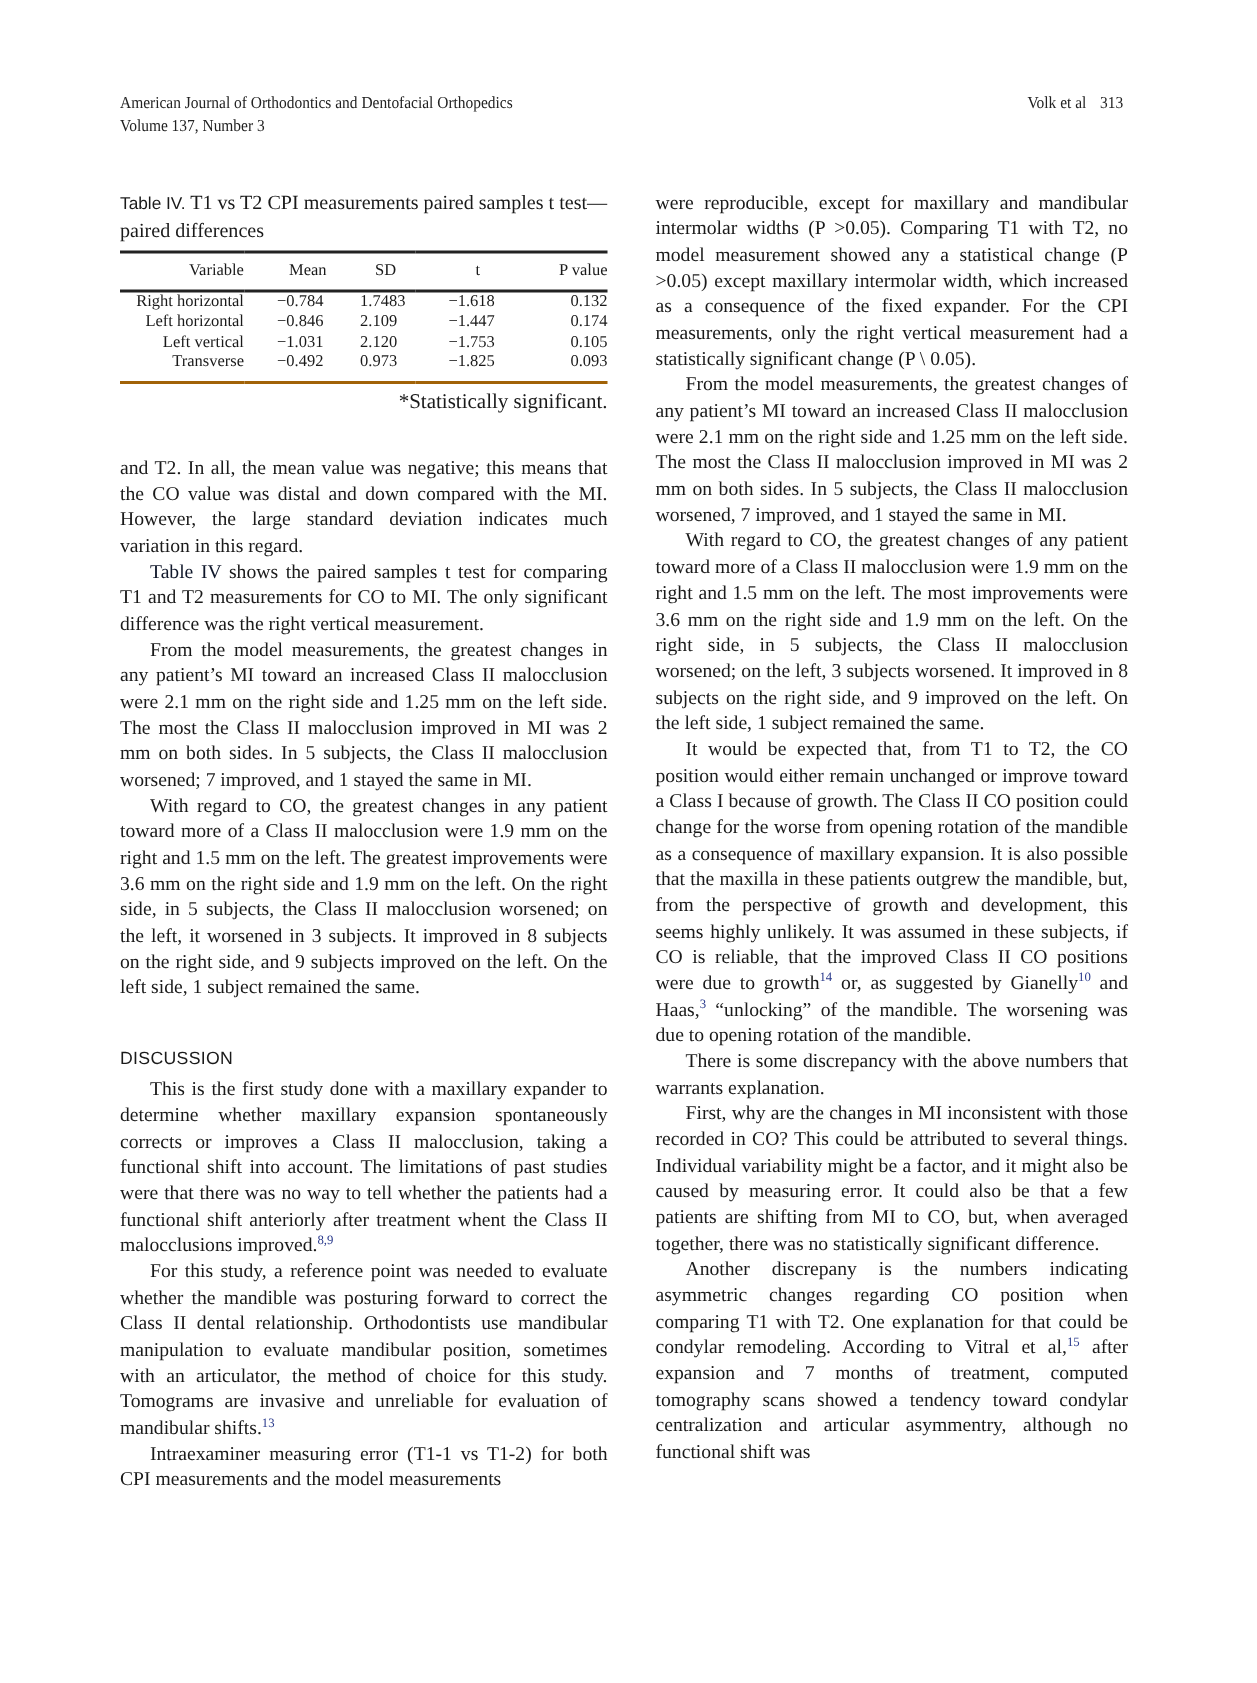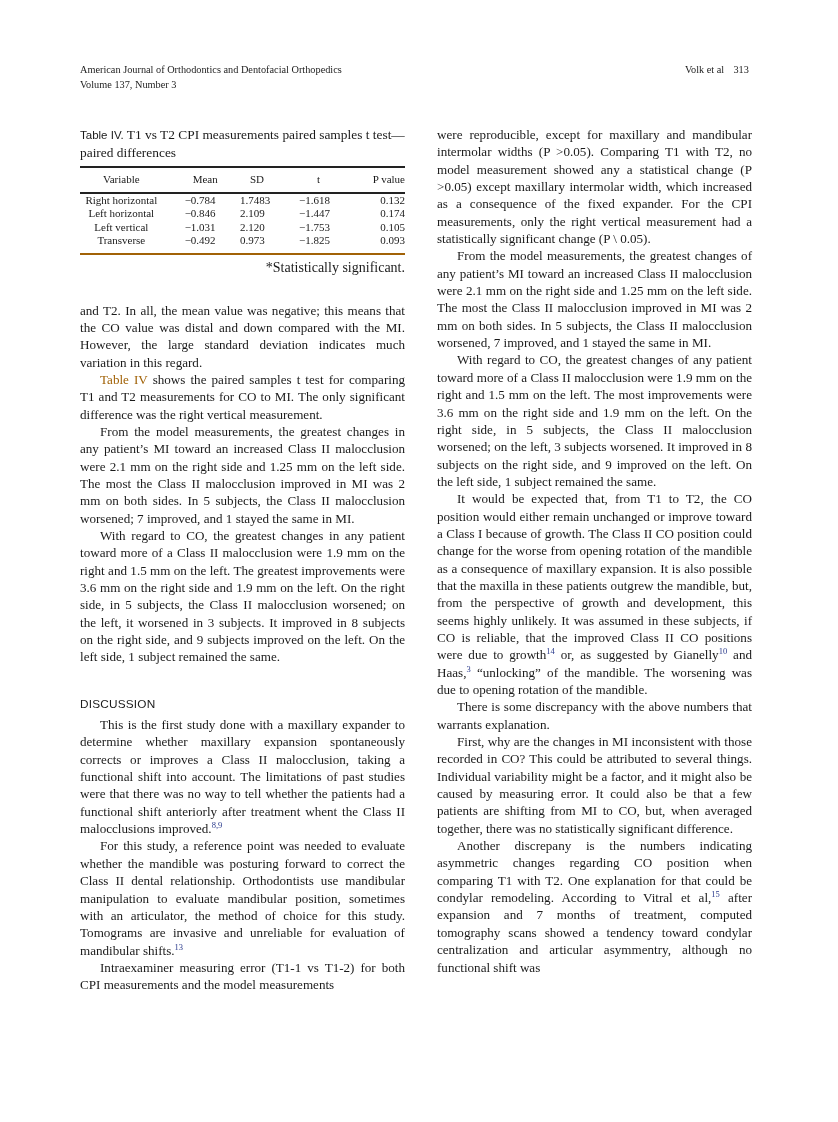--- a/index.html
+++ b/index.html
@@ -14,36 +14,36 @@
   .col-left { left: 80px; width: 325px; }
   .col-right { left: 437px; width: 315px; }
 
   .table-caption { font-size: 13.4px; line-height: 17px; margin-bottom: 5px; text-align: left; }
   .table-caption .label { font-family: "Liberation Sans", sans-serif; font-size: 11.5px; }
   table.data { width: 100%; border-collapse: collapse; font-family: "Liberation Serif", serif; font-size: 11px; line-height: 13.5px; }
   table.data thead th { font-weight: normal; padding: 5px 0 5px 0; border-top: 2px solid #222; border-bottom: 2px solid #222; }
   table.data tbody td { padding: 0; }
   table.data tbody tr:first-child td { padding-top: 0; }
   table.data tbody tr:last-child td { padding-bottom: 5px; border-bottom: 2px solid #a16207; }
-  table.data th:first-child, table.data td:first-child { text-align: center; }
+  table.data th:first-child, table.data td:first-child { text-align: right; }
   table.data .c-mean { text-align: left; padding-left: 22px; }
   table.data .c-sd { text-align: left; padding-left: 14px; }
   table.data .c-t { text-align: left; padding-left: 22px; }
   table.data .c-p { text-align: right; padding-left: 20px; }
   table.data thead .c-mean { padding-left: 30px; }
   table.data thead .c-sd { padding-left: 24px; }
   table.data thead .c-t { padding-left: 40px; }
   table.data thead .c-p { padding-left: 26px; }
   .table-footnote { font-size: 14px; line-height: 14px; margin-top: 6px; text-align: right; }
 
   .para { margin: 0; text-indent: 0; }
   .para.indent { text-indent: 20px; }
   .gap-after-table { height: 27px; }
   .section-heading { font-family: "Liberation Sans", sans-serif; font-size: 11.8px; letter-spacing: 0.2px; margin: 30px 0 3px 0; text-align: left; }
-  .link { color: #a16207; }
+  .link { color: #0f172a; }
   sup { font-size: 8.5px; line-height: 0; vertical-align: 5px; color: #2a3a8c; }
 </style>
 </head>
 <body>
 
 <div class="running-head">
   <div class="left">
     <div>American Journal of Orthodontics and Dentofacial Orthopedics</div>
     <div>Volume 137, Number 3</div>
   </div>

